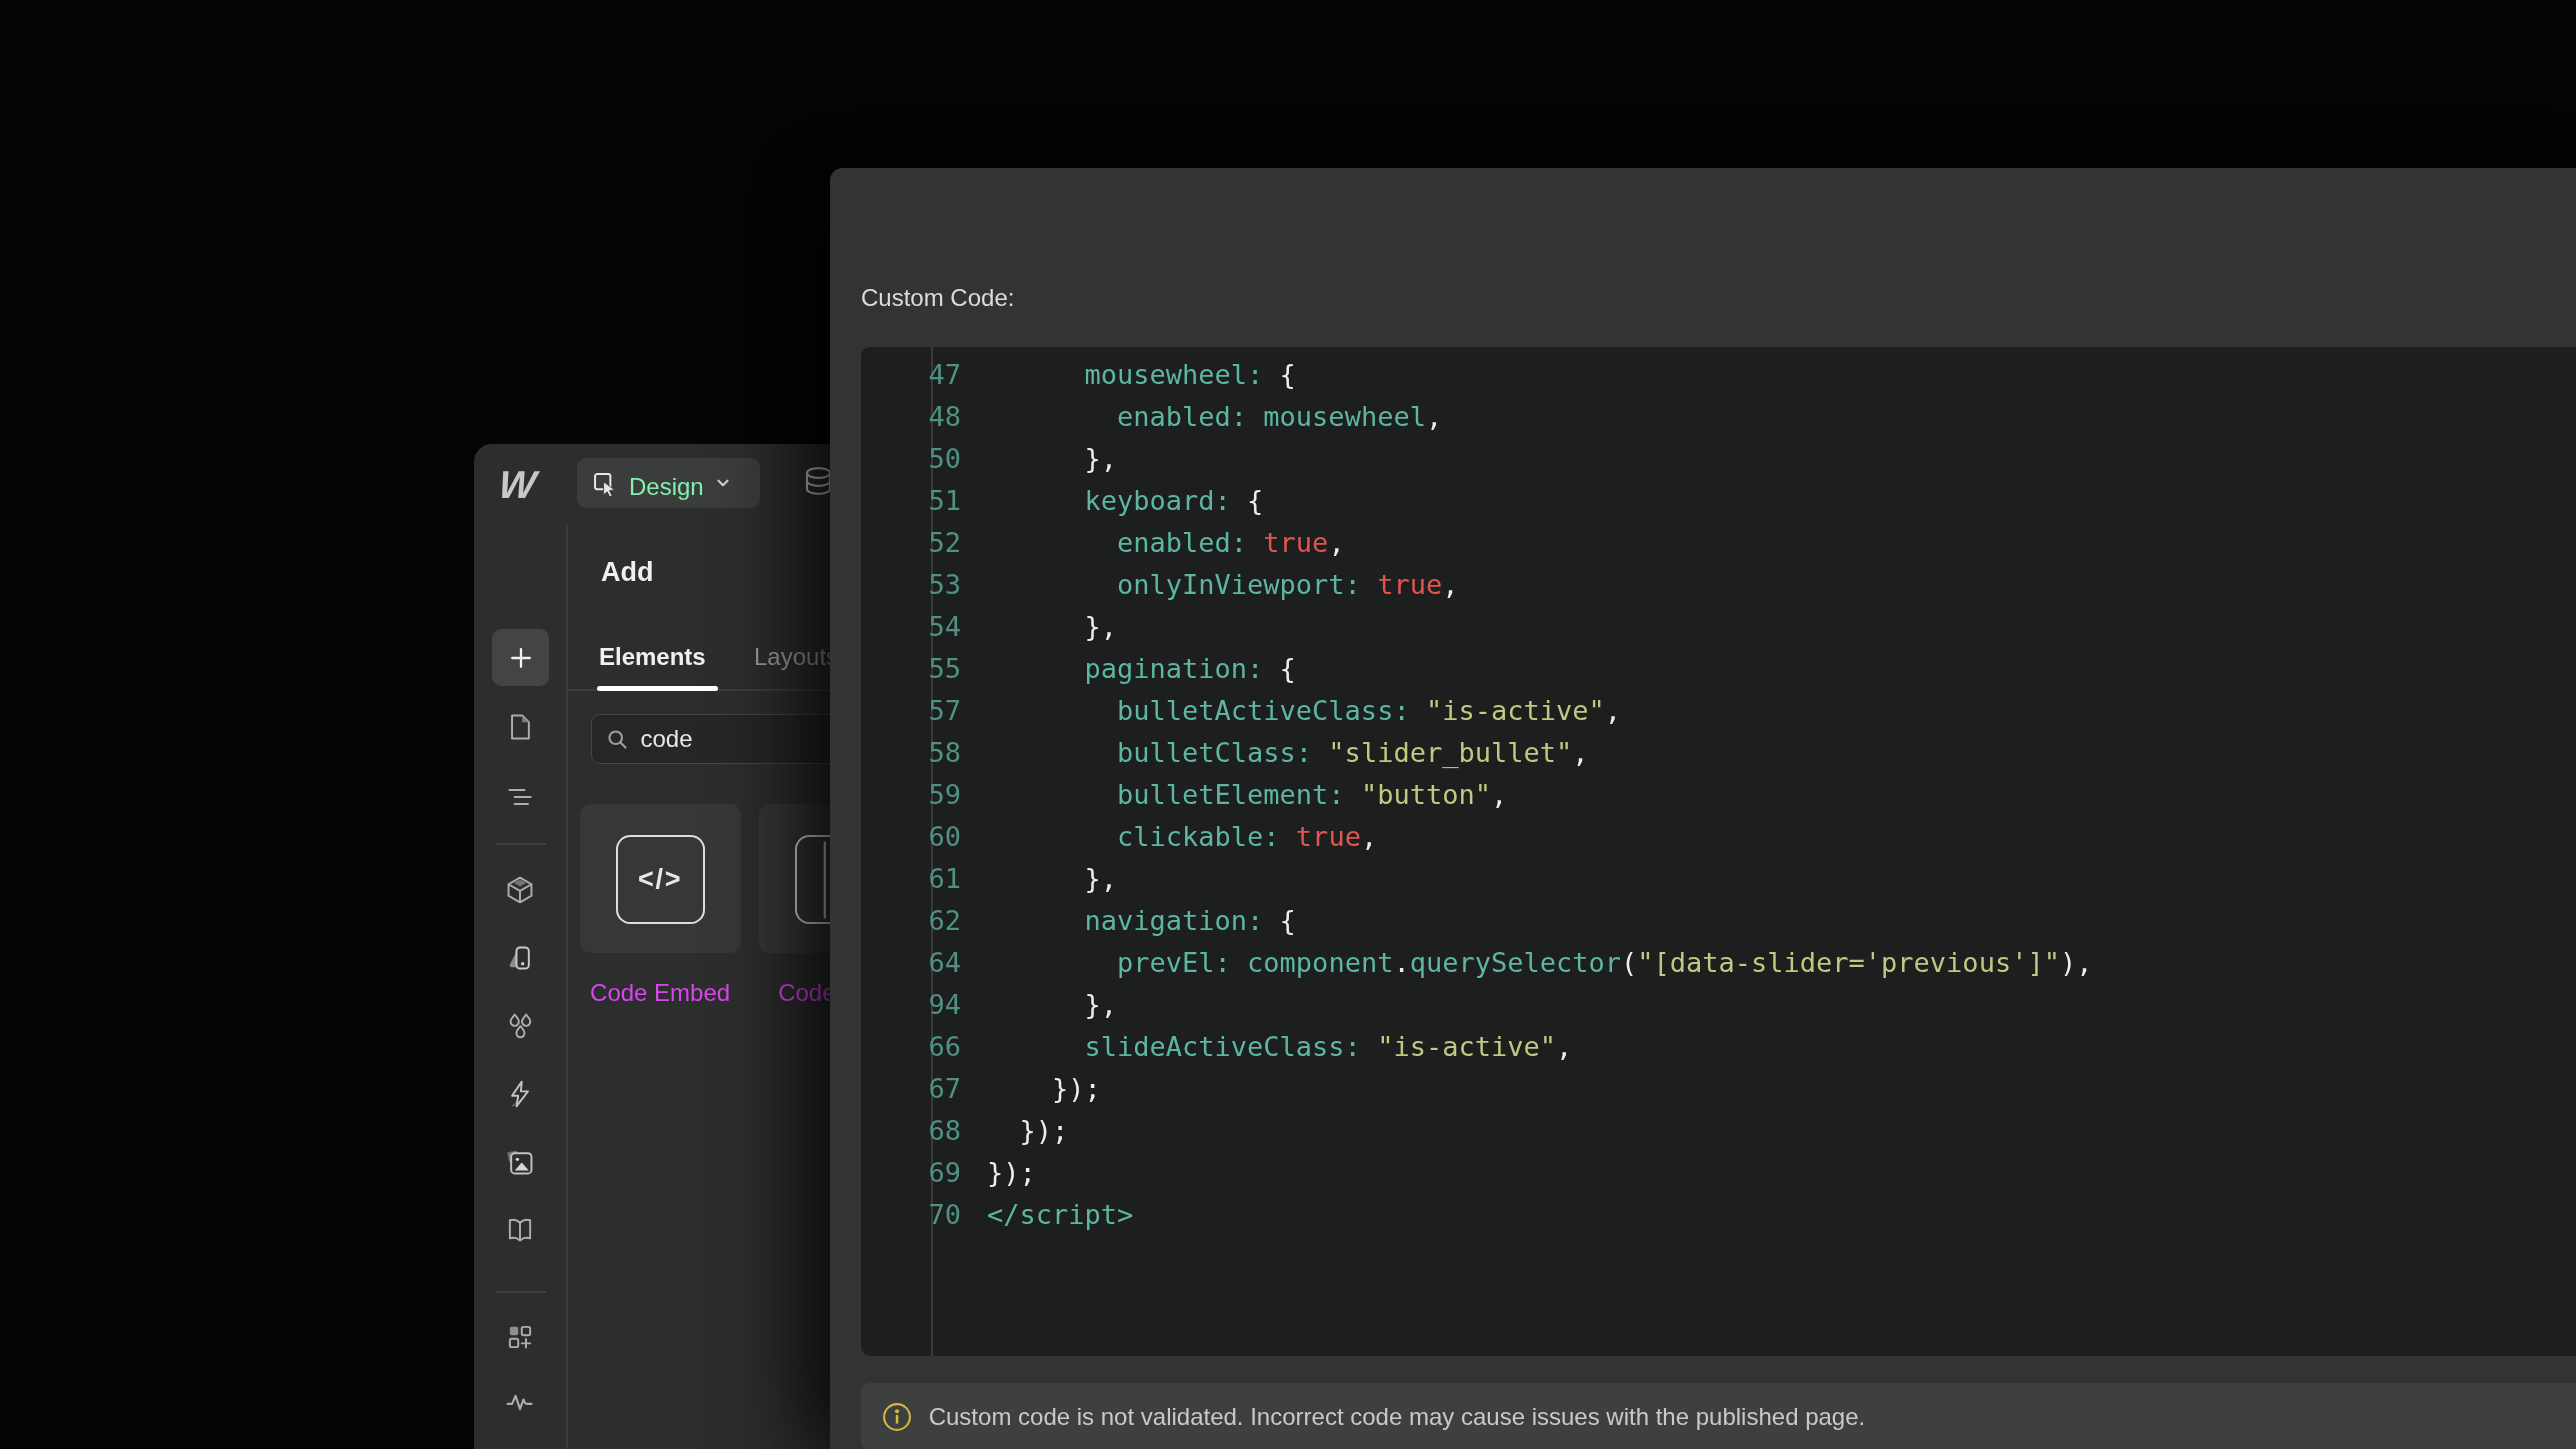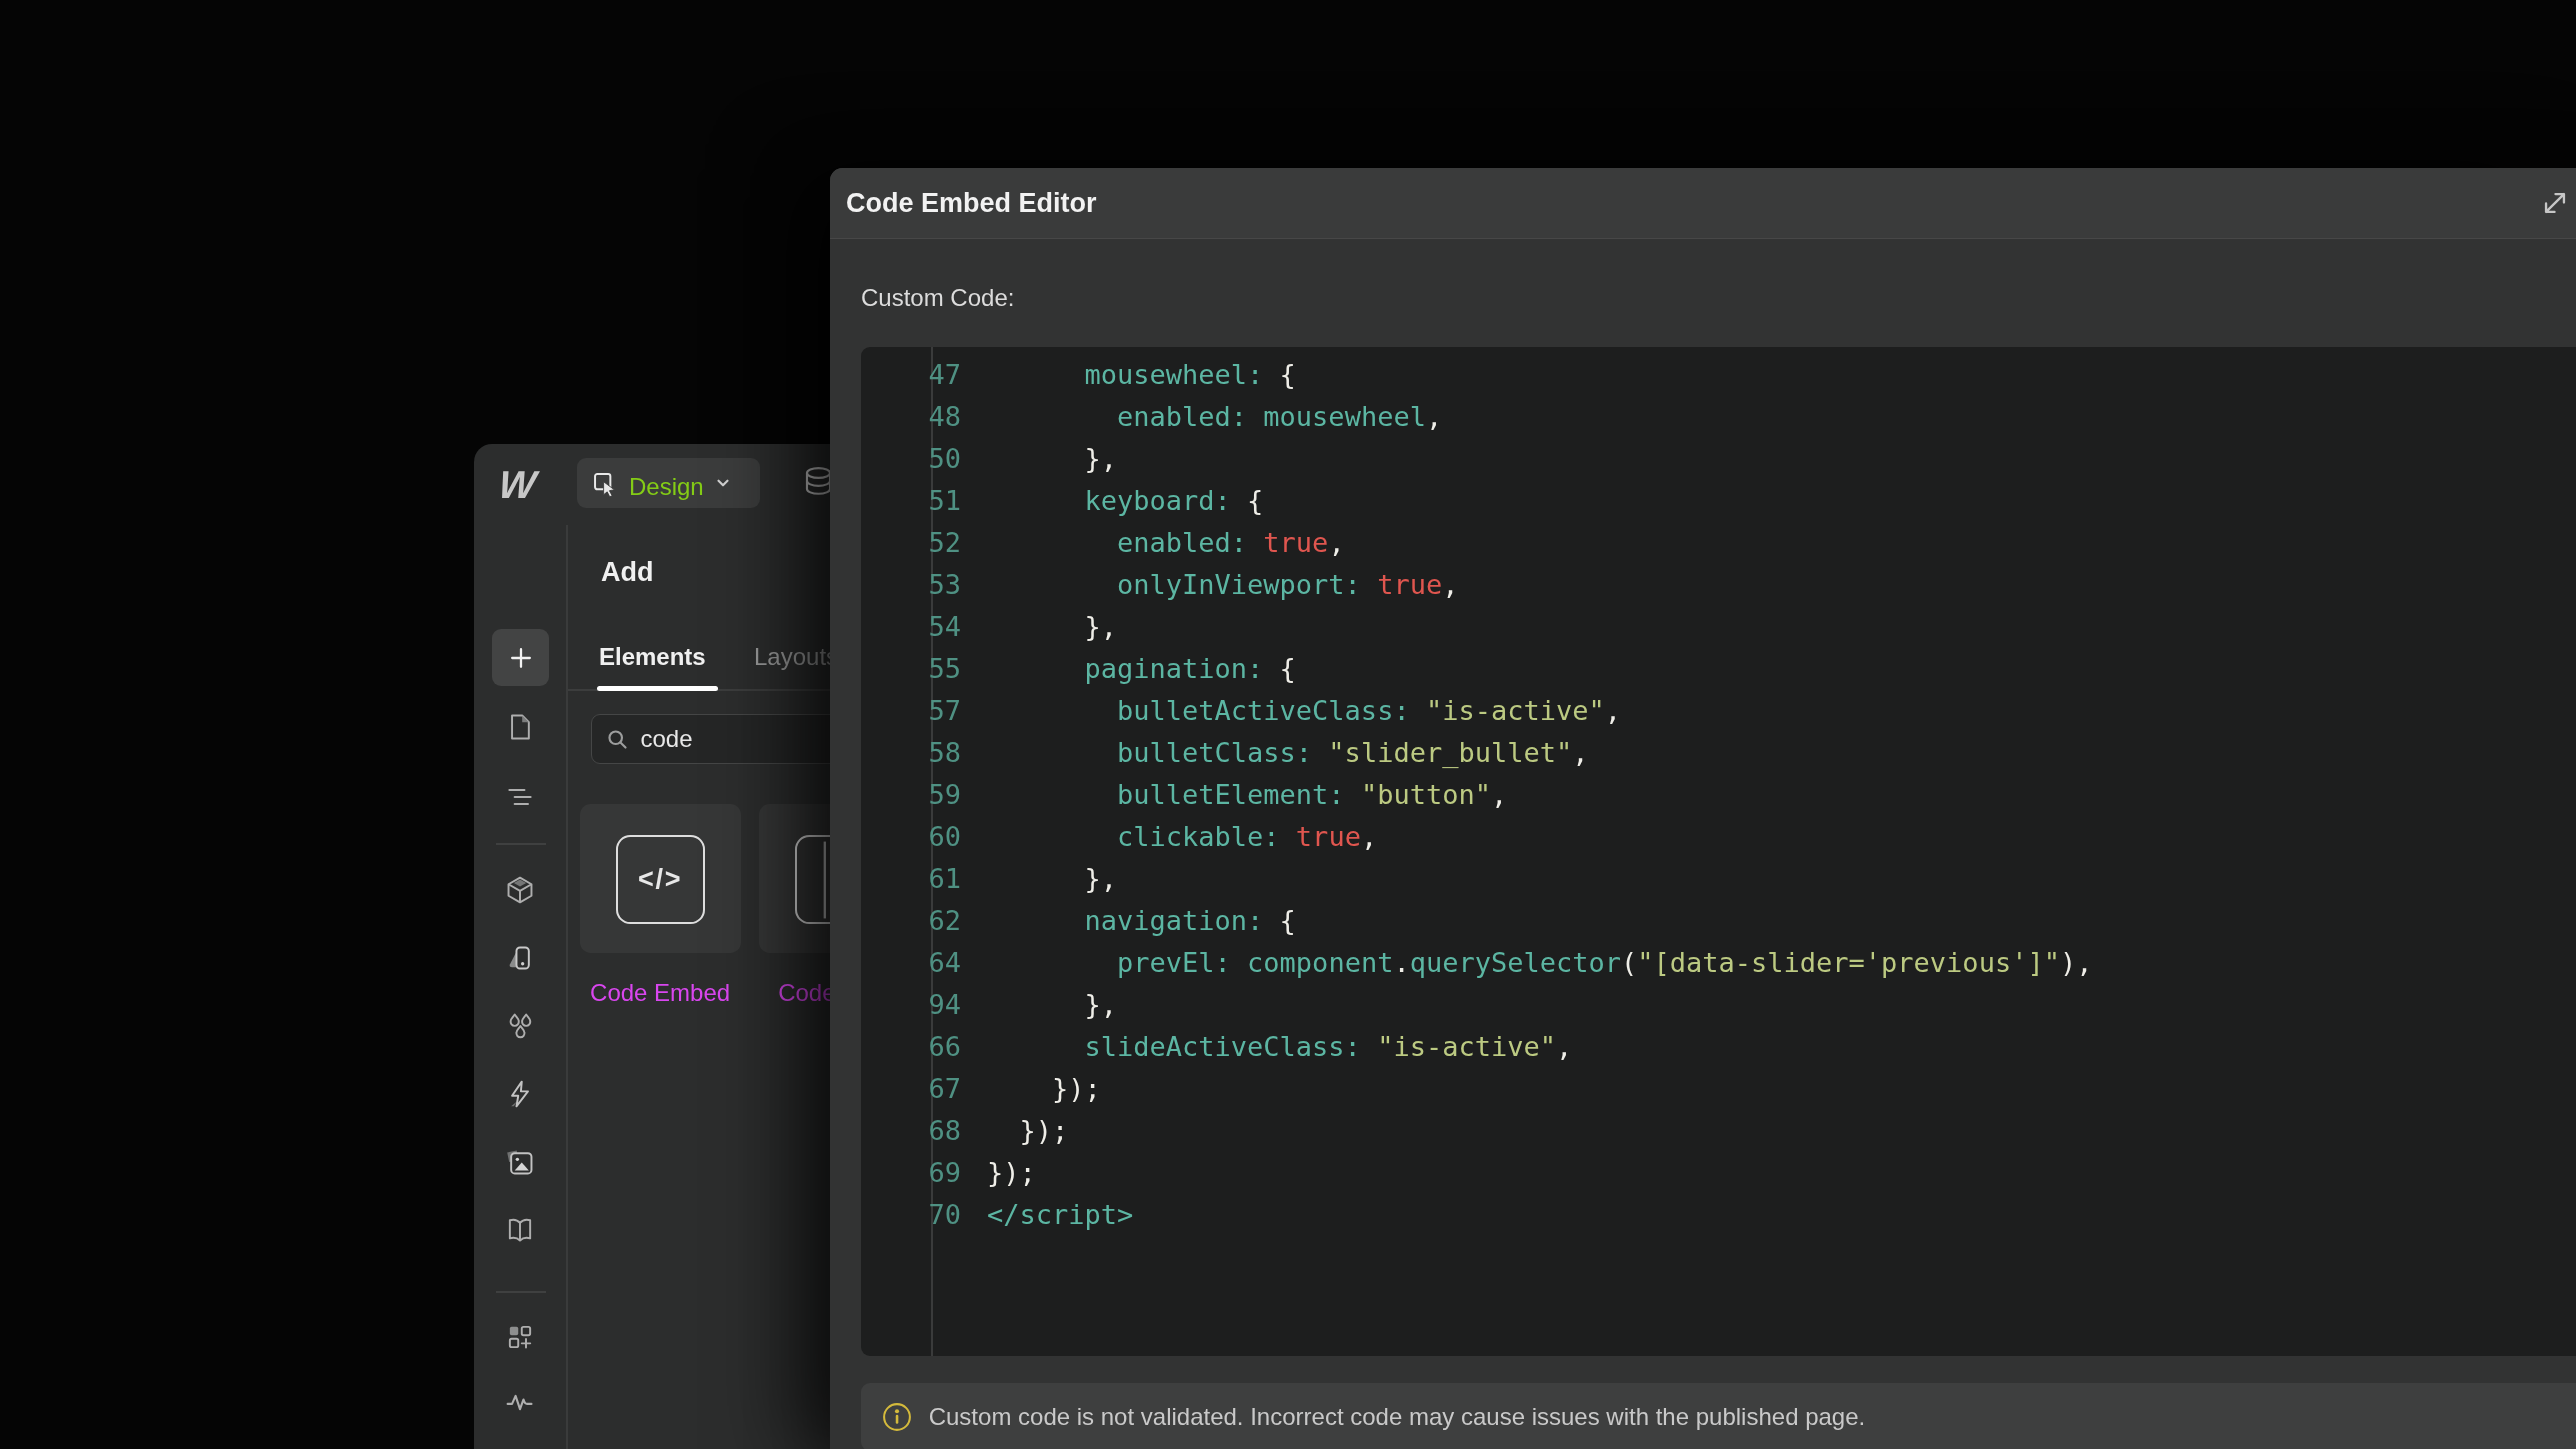--- a/index.html
+++ b/index.html
@@ -7,21 +7,21 @@
          font-family:"Liberation Sans",sans-serif;}
 
   
   .designer{position:absolute;left:474px;top:444px;width:805px;height:1005px;
             background:#2c2d2d;border-radius:18px 0 0 0;}
   .topbar{position:absolute;left:0;top:0;width:100%;height:81px;}
   .wf-logo{position:absolute;left:25px;top:18px;width:50px;height:45px;color:#c7c7c7;
            font-weight:800;font-style:italic;font-size:39px;line-height:45px;transform:skewX(-6deg);}
   .design-btn{position:absolute;left:103px;top:14.3px;width:183px;height:50px;background:#3b3c3c;
               border-radius:9px;display:flex;align-items:center;gap:10.7px;padding:0 14.3px;box-sizing:border-box;}
-  .design-label{color:#84cc16;font-size:24px;margin-top:8px;}
+  .design-label{color:#86efac;font-size:24px;margin-top:8px;}
   .db-icon{position:absolute;left:325px;top:19.7px;}
 
   .toolbar{position:absolute;left:0;top:81px;width:94px;bottom:0;}
   .tb-icon{position:absolute;left:31px;width:30px;height:30px;}
   .tb-active{position:absolute;left:18px;top:104px;width:57px;height:57px;background:#434444;border-radius:9px;
              display:flex;align-items:center;justify-content:center;}
   .tb-div{position:absolute;left:21.5px;width:50px;height:1.8px;background:#3f4040;}
   .v-div{position:absolute;left:92px;top:81px;width:1.8px;bottom:0;background:#3a3b3b;}
 
   .addpanel{position:absolute;left:94px;top:81px;right:0;bottom:0;}
@@ -227,28 +227,20 @@
             <path d="M30 4 V90" stroke="#cfcfcf" stroke-width="2.6"></path>
             <path d="M48 30 H72 M48 50 H66" stroke="#cfcfcf" stroke-width="2.6" stroke-linecap="round"></path>
           </svg>
         </div>
       </div>
       <div class="card-label" style="left:191px">Code Block</div>
     </div>
   </div>
 
   <div class="modal">
-    <div class="modal-header">
-      <div class="modal-title">Code Embed Editor</div>
-      <div class="expand-btn">
-        <svg width="34" height="34" viewBox="0 0 38 38">
-          <path d="M9 29 L29 9 M29 9 H19.5 M29 9 V18.5 M9 29 H18.5 M9 29 V19.5" fill="none" stroke="#c6c6c6" stroke-width="2.6" stroke-linecap="round" stroke-linejoin="round"></path>
-        </svg>
-      </div>
-    </div>
 
     <div class="cc-label">Custom Code:</div>
 
     <div class="editor">
       <div class="gutter-sep"></div>
       <div class="code-lines">
           <div class="crow"><span class="lnum">47</span><span class="ltext"><span class="tk-t">      mousewheel:</span><span class="tk-p"> {</span></span></div>
           <div class="crow"><span class="lnum">48</span><span class="ltext"><span class="tk-t">        enabled:</span><span class="tk-t"> mousewheel</span><span class="tk-p">,</span></span></div>
           <div class="crow"><span class="lnum">50</span><span class="ltext"><span class="tk-p">      },</span></span></div>
           <div class="crow"><span class="lnum">51</span><span class="ltext"><span class="tk-t">      keyboard:</span><span class="tk-p"> {</span></span></div>

